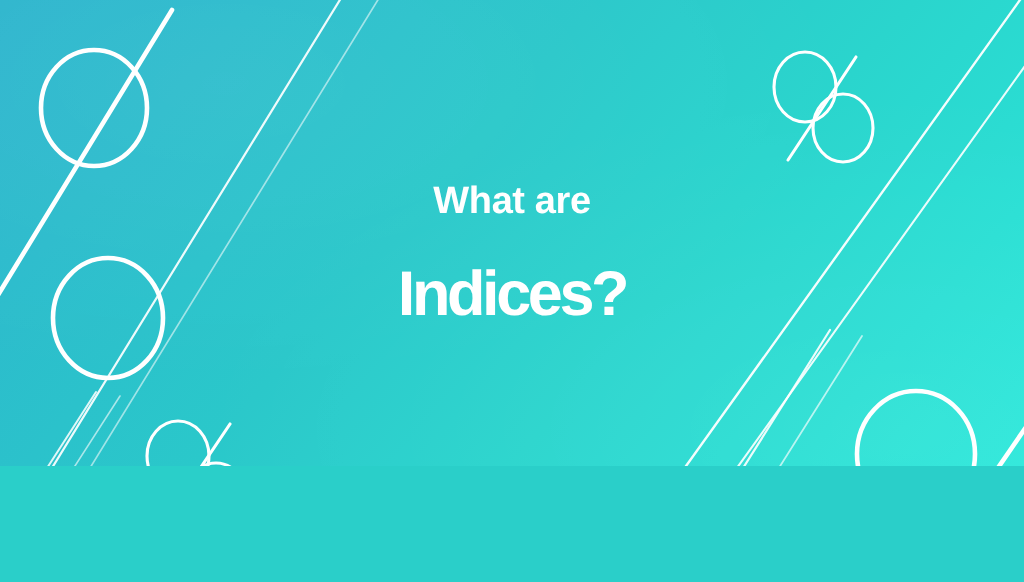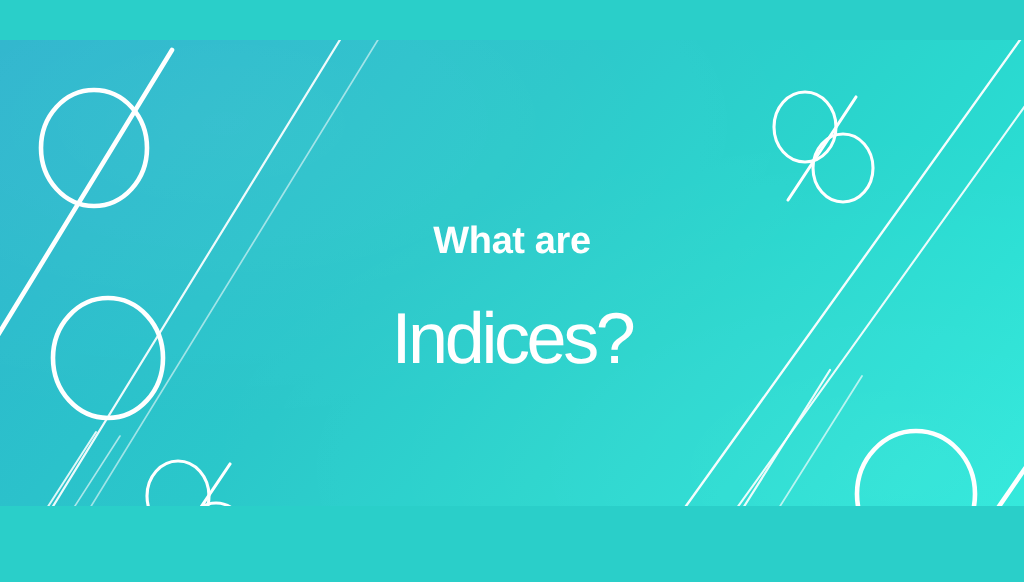--- a/index.html
+++ b/index.html
@@ -16,21 +16,20 @@
     position:relative;
     width:1024px; height:466px;
     overflow:hidden;
     background:linear-gradient(131deg,
         #2DB5CD 0%,
         #2CBCCC 18%,
         #2AC8CA 42%,
         #2AD5CD 64%,
         #2ADFD4 84%,
         #2BE8DA 100%);
-    margin-top:40px;
   }
 
   
   #grain {
     position:absolute; inset:0;
     pointer-events:none;
     background:
       radial-gradient(ellipse at 22% 18%, rgba(255,255,255,.05), rgba(0,0,0,0) 55%),
       radial-gradient(ellipse at 88% 92%, rgba(255,255,255,.06), rgba(0,0,0,0) 55%);
     mix-blend-mode:screen;
@@ -57,22 +56,22 @@
     font-size:38px;
     font-weight:bold;
     letter-spacing:-0.4px;
     line-height:1;
     text-rendering:geometricPrecision;
   }
 
   #headline {
     display:block;
     color:#FFFFFF;
-    font-size:72px;
-    font-weight:normal;
+    font-size:63px;
+    font-weight:bold;
     letter-spacing:-3.4px;
     line-height:1;
     margin-top:43px;
     text-rendering:geometricPrecision;
   }
 </style>
 </head>
 <body>
 
 <div id="slide">

